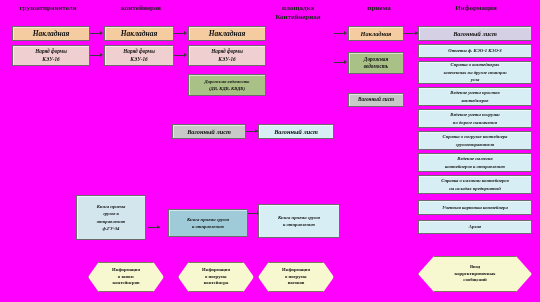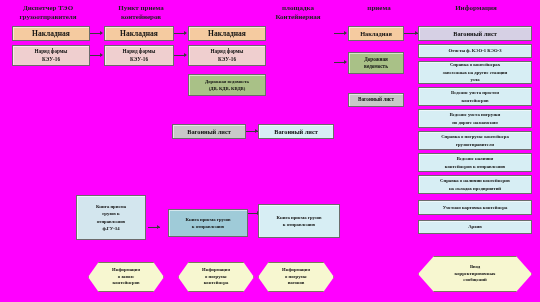--- a/index.html
+++ b/index.html
@@ -35,20 +35,21 @@
     display: flex;
     align-items: center;
     justify-content: center;
     text-align: center;
     font-family: "Liberation Serif", serif;
     color: #111111;
     border: 1px solid #6b6b6b;
     box-shadow: 1px 1px 0 rgba(255,255,255,0.55) inset;
     padding: 1px 2px;
     line-height: 7.5px;
+    font-style: italic;
   }
   .node span { display: block; width: 100%; }
   .n-peach   { background: #F5CBA0; }
   .n-pink    { background: #EFCFCF; }
   .n-green   { background: #A9C187; }
   .n-gray    { background: #C8C8C8; }
   .n-lblue   { background: #D7EEF4; }
   .n-mblue   { background: #9FCBD8; }
   .n-lav     { background: #D6D0E4; }
   .n-paleblue{ background: #D3E6EE; }
@@ -91,26 +92,24 @@
     border-bottom: 2px solid transparent;
     border-left: 3px solid #3b3b3b;
   }
 </style>
 </head>
 <body>
 
 <div id="canvas">
 
   <div class="col-header" style="left:6px; top:4px; width:84px;">
-    <div>Диспетчер ТЭО</div>
     <div>грузоотправителя</div>
   </div>
 
   <div class="col-header" style="left:102px; top:4px; width:78px;">
-    <div>Пункт приема</div>
     <div>контейнеров</div>
   </div>
 
 
   <div class="col-header" style="left:252px; top:4px; width:92px;">
     <div>площадка</div>
     <div>Контейнерная</div>
   </div>
 
   <div class="col-header" style="left:340px; top:4px; width:78px;">

